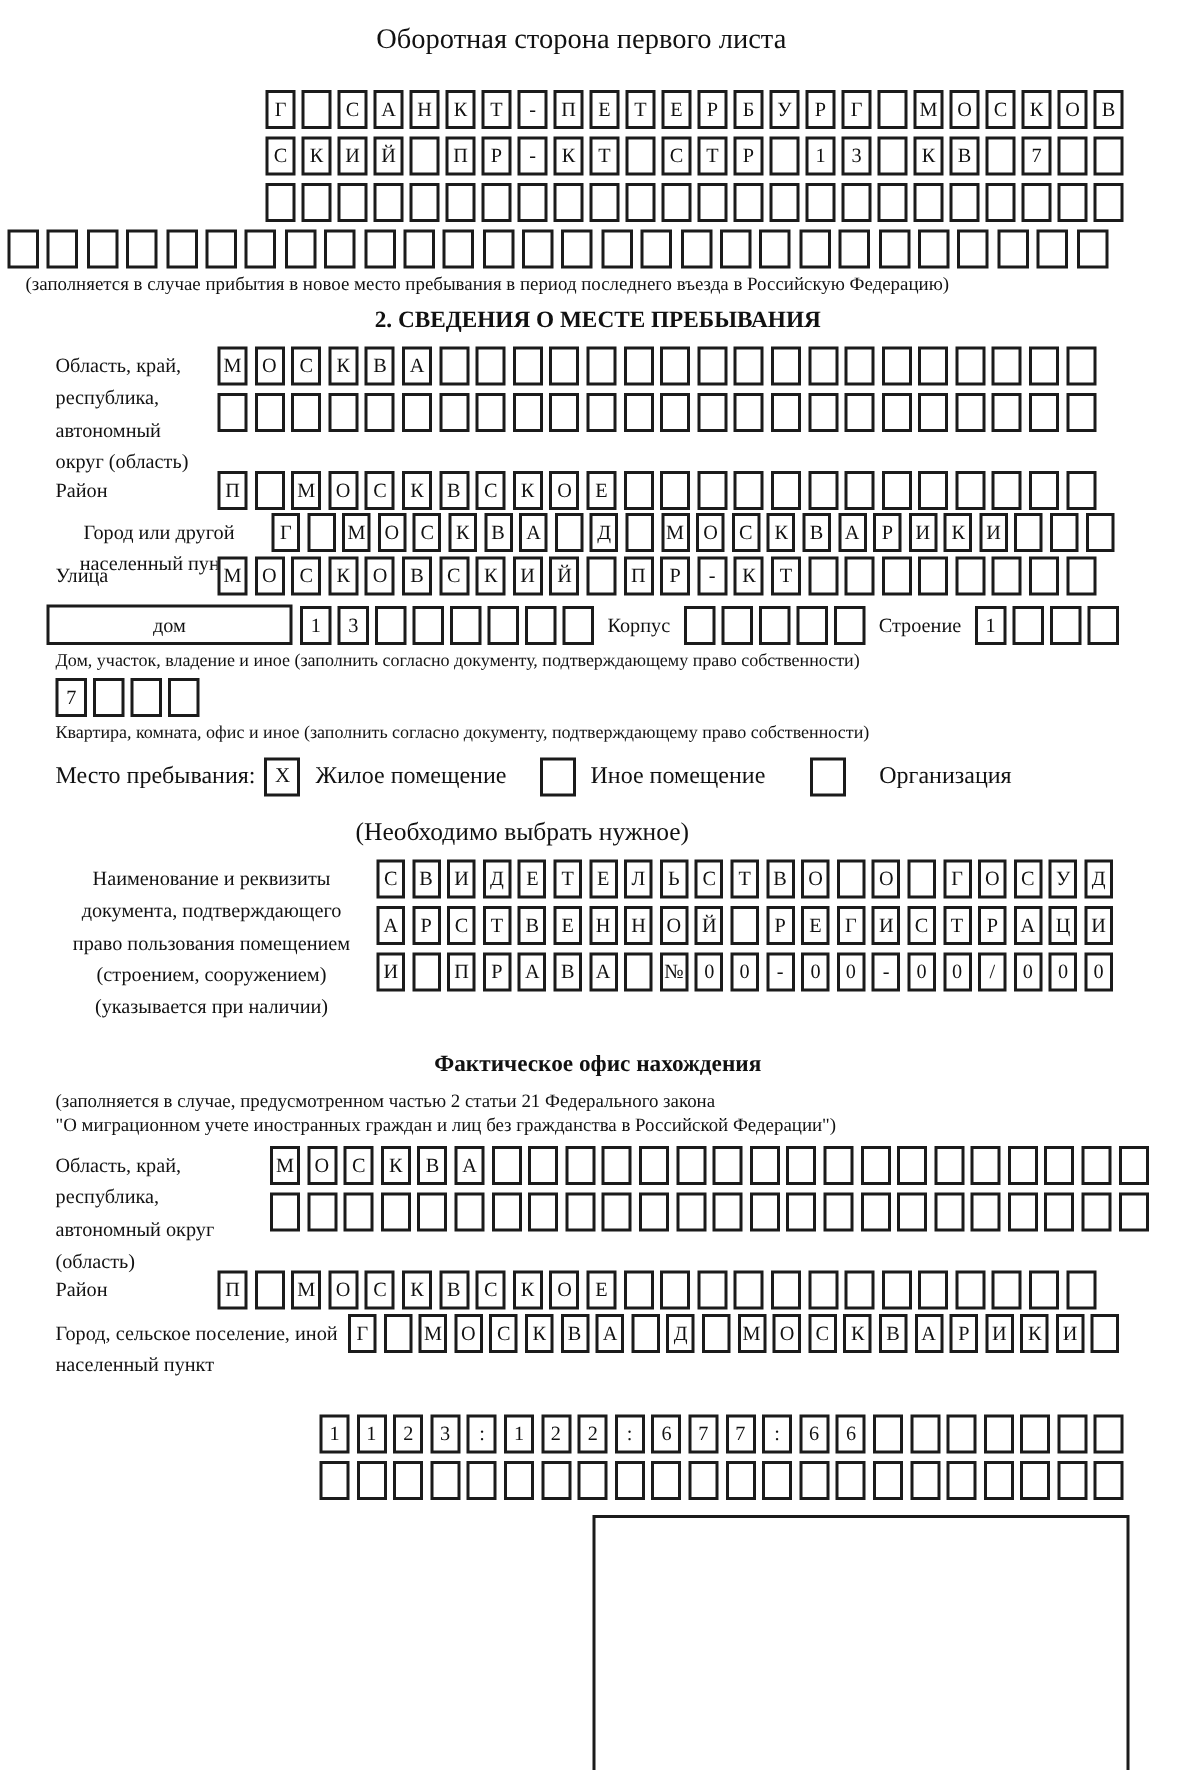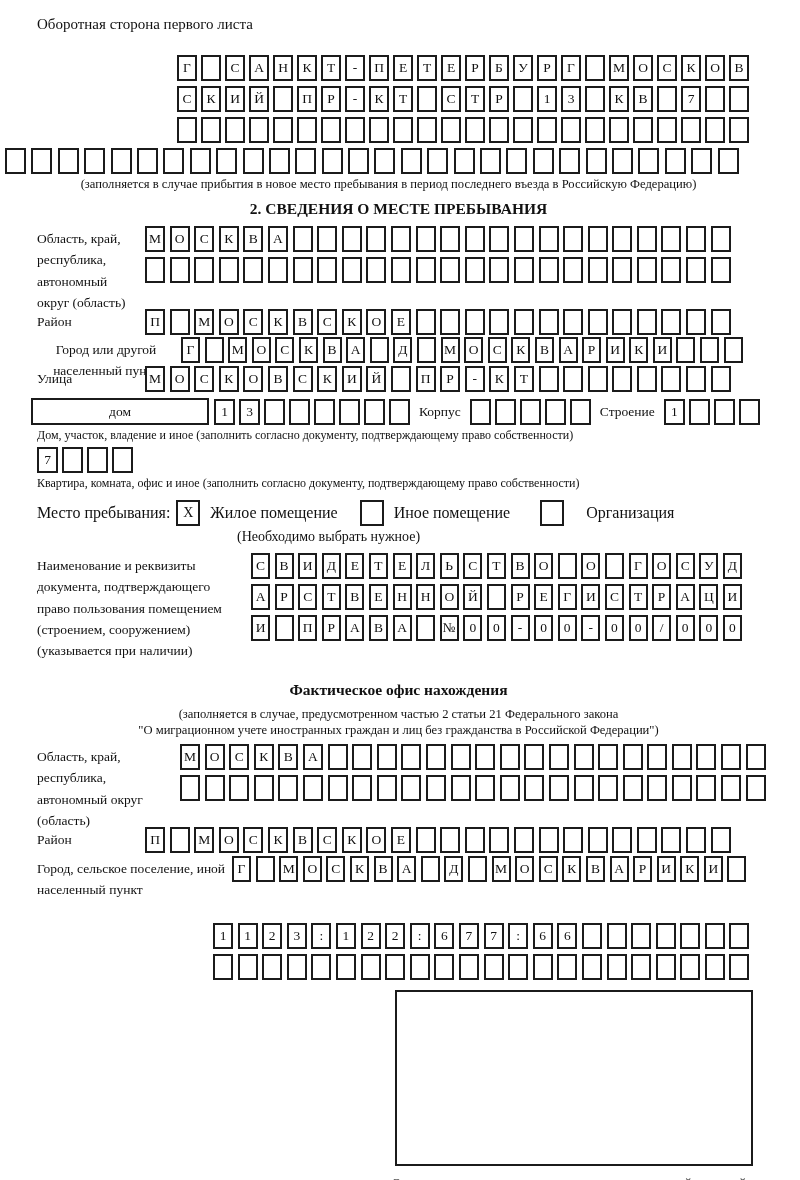--- a/index.html
+++ b/index.html
@@ -4,21 +4,21 @@
 <style>
   * { margin:0; padding:0; box-sizing:border-box; }
   html,body { background:#fff; }
   body {
     width:800px; height:1180px;
     font-family:"Liberation Serif","DejaVu Serif",serif;
     color:#111; overflow:hidden;
   }
   .page { position:relative; width:800px; height:1180px; padding:16px 40px 0 37px; }
 
-  .top-note { text-align:left; font-size:15px; padding-right:22px; margin-bottom:22px; }
+  .top-note { text-align:center; font-size:19px; padding-right:22px; margin-bottom:22px; }
 
   
   .field { position:relative; }
   .flabel { position:absolute; left:0; top:2px; font-size:13.5px; line-height:1.58; }
   .rows { display:flex; flex-direction:column; gap:5px; }
 
   .cellrow { display:flex; gap:var(--cg,4px); }
   .cell {
     flex:0 0 var(--cw,20px); width:var(--cw,20px); height:26px;
     border:2px solid #1b1b1b; background:#fff;
@@ -28,38 +28,38 @@
 
   .g-s1    { --cw:20px; --cg:4px; }     
   .g-full  { --cw:21px; --cg:5.4px; }   
   .g-obl   { --cw:20px; --cg:4.6px; }   
   .g-city  { --cw:19px; --cg:4.6px; }   
   .g-doc   { --cw:19px; --cg:4.6px; }   
   .g-city3 { --cw:19px; --cg:4.6px; }   
   .g-kad   { --cw:20px; --cg:4.6px; }   
   .g-small { --cw:21px; --cg:4px; }
 
-  .caption { font-size:12.6px; text-align:center; margin:3px 0 0 0; }
+  .caption { font-size:12.6px; margin:3px 0 0 0; }
   .caption-left { font-size:12px; margin:3px 0 2px 0; }
   .sec-title { font-size:15.5px; font-weight:bold; text-align:center; margin:8px 0 8px 0; }
 
   .wide-box {
     height:27px; border:2px solid #1b1b1b; display:flex;
     align-items:center; justify-content:center; font-size:13.5px;
   }
   .inline-lbl { font-size:13.5px; padding:0 9px; white-space:nowrap; }
 
   .chk-row { display:flex; align-items:center; margin-top:9px; }
   .chk-box {
     width:24px; height:26px; border:2px solid #1b1b1b; margin:0 10px 0 6px;
     display:flex; align-items:center; justify-content:center; font-size:14px;
   }
   .chk-lbl { font-size:16px; }
 
-  .note-center { font-size:14px; margin:3px 0 0 200px; }
+  .note-center { font-size:17px; margin:14px 0 0 200px; }
 
   .stamp-wrap { margin-left:358px; width:360px; }
   .stamp-box { width:358px; height:176px; border:2px solid #1b1b1b; background:#fff; }
   .stamp-caption { width:392px; margin-left:-17px; margin-top:8px;
     font-size:13px; text-align:center; line-height:1.33; }
 </style>
 </head>
 <body>
 
 <div class="page">
@@ -330,21 +330,21 @@
           <span class="cell"></span>
           <span class="cell"></span>
           <span class="cell"></span>
           <span class="cell"></span>
           <span class="cell"></span>
         </div>
     </div>
   </div>
 
   <div style="display:flex; align-items:center; margin:6px 0 0 -6px;">
-    <div class="wide-box" style="width:178px;">дом</div>
+    <div class="wide-box" style="width:164px;">дом</div>
     <div class="cellrow g-small" style="margin-left:5px;">
         <span class="cell">1</span>
         <span class="cell">3</span>
         <span class="cell"></span>
         <span class="cell"></span>
         <span class="cell"></span>
         <span class="cell"></span>
         <span class="cell"></span>
         <span class="cell"></span>
       </div>
@@ -381,21 +381,21 @@
     <span class="chk-box">X</span>
     <span class="chk-lbl">Жилое помещение</span>
     <span class="chk-box" style="margin-left:22px;"></span>
     <span class="chk-lbl">Иное помещение</span>
     <span class="chk-box" style="margin-left:30px;"></span>
     <span class="chk-lbl" style="margin-left:12px;">Организация</span>
   </div>
   <div class="note-center">(Необходимо выбрать нужное)</div>
 
   <div class="field" style="margin-top:8px; margin-bottom:40px;">
-    <div class="flabel" style="width:208px;">Наименование и реквизиты документа, подтверждающего право пользования помещением (строением, сооружением) (указывается при наличии)</div>
+    <div class="flabel" style="width:208px;text-align:center;">Наименование и реквизиты документа, подтверждающего право пользования помещением (строением, сооружением) (указывается при наличии)</div>
     <div class="rows" style="margin-left:214px;">
       <div class="cellrow g-doc">
           <span class="cell">С</span>
           <span class="cell">В</span>
           <span class="cell">И</span>
           <span class="cell">Д</span>
           <span class="cell">Е</span>
           <span class="cell">Т</span>
           <span class="cell">Е</span>
           <span class="cell">Л</span>

